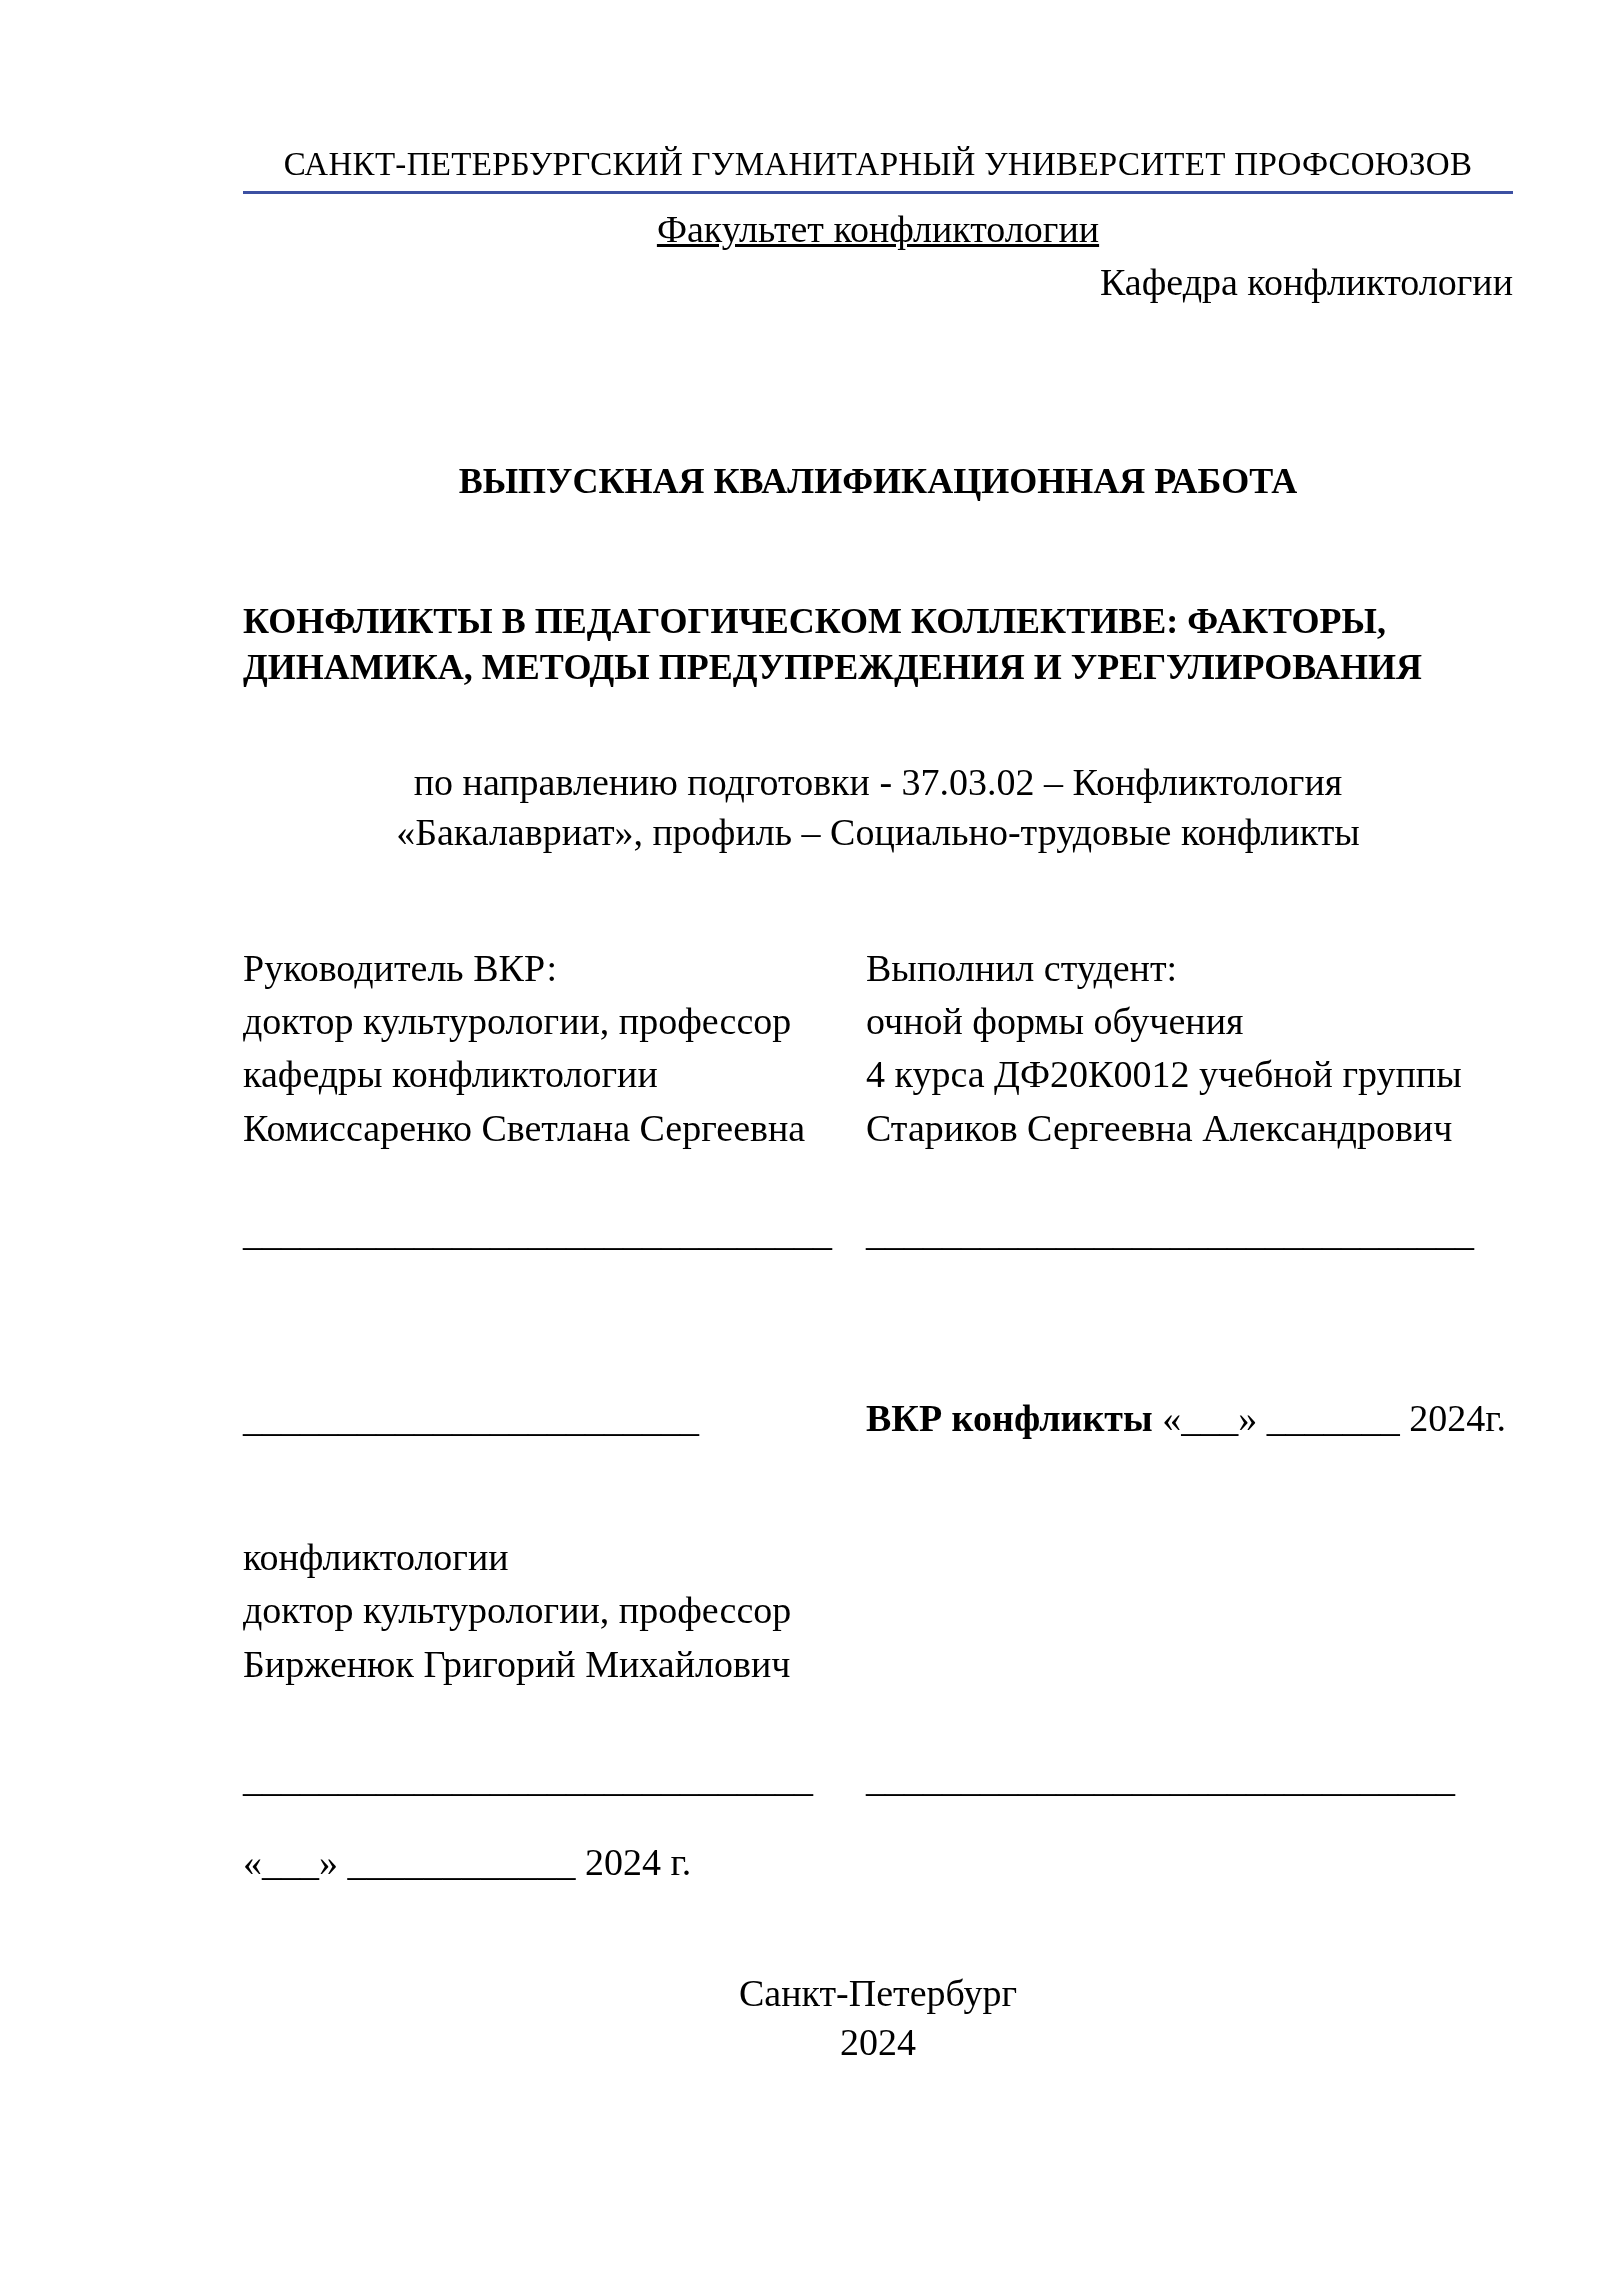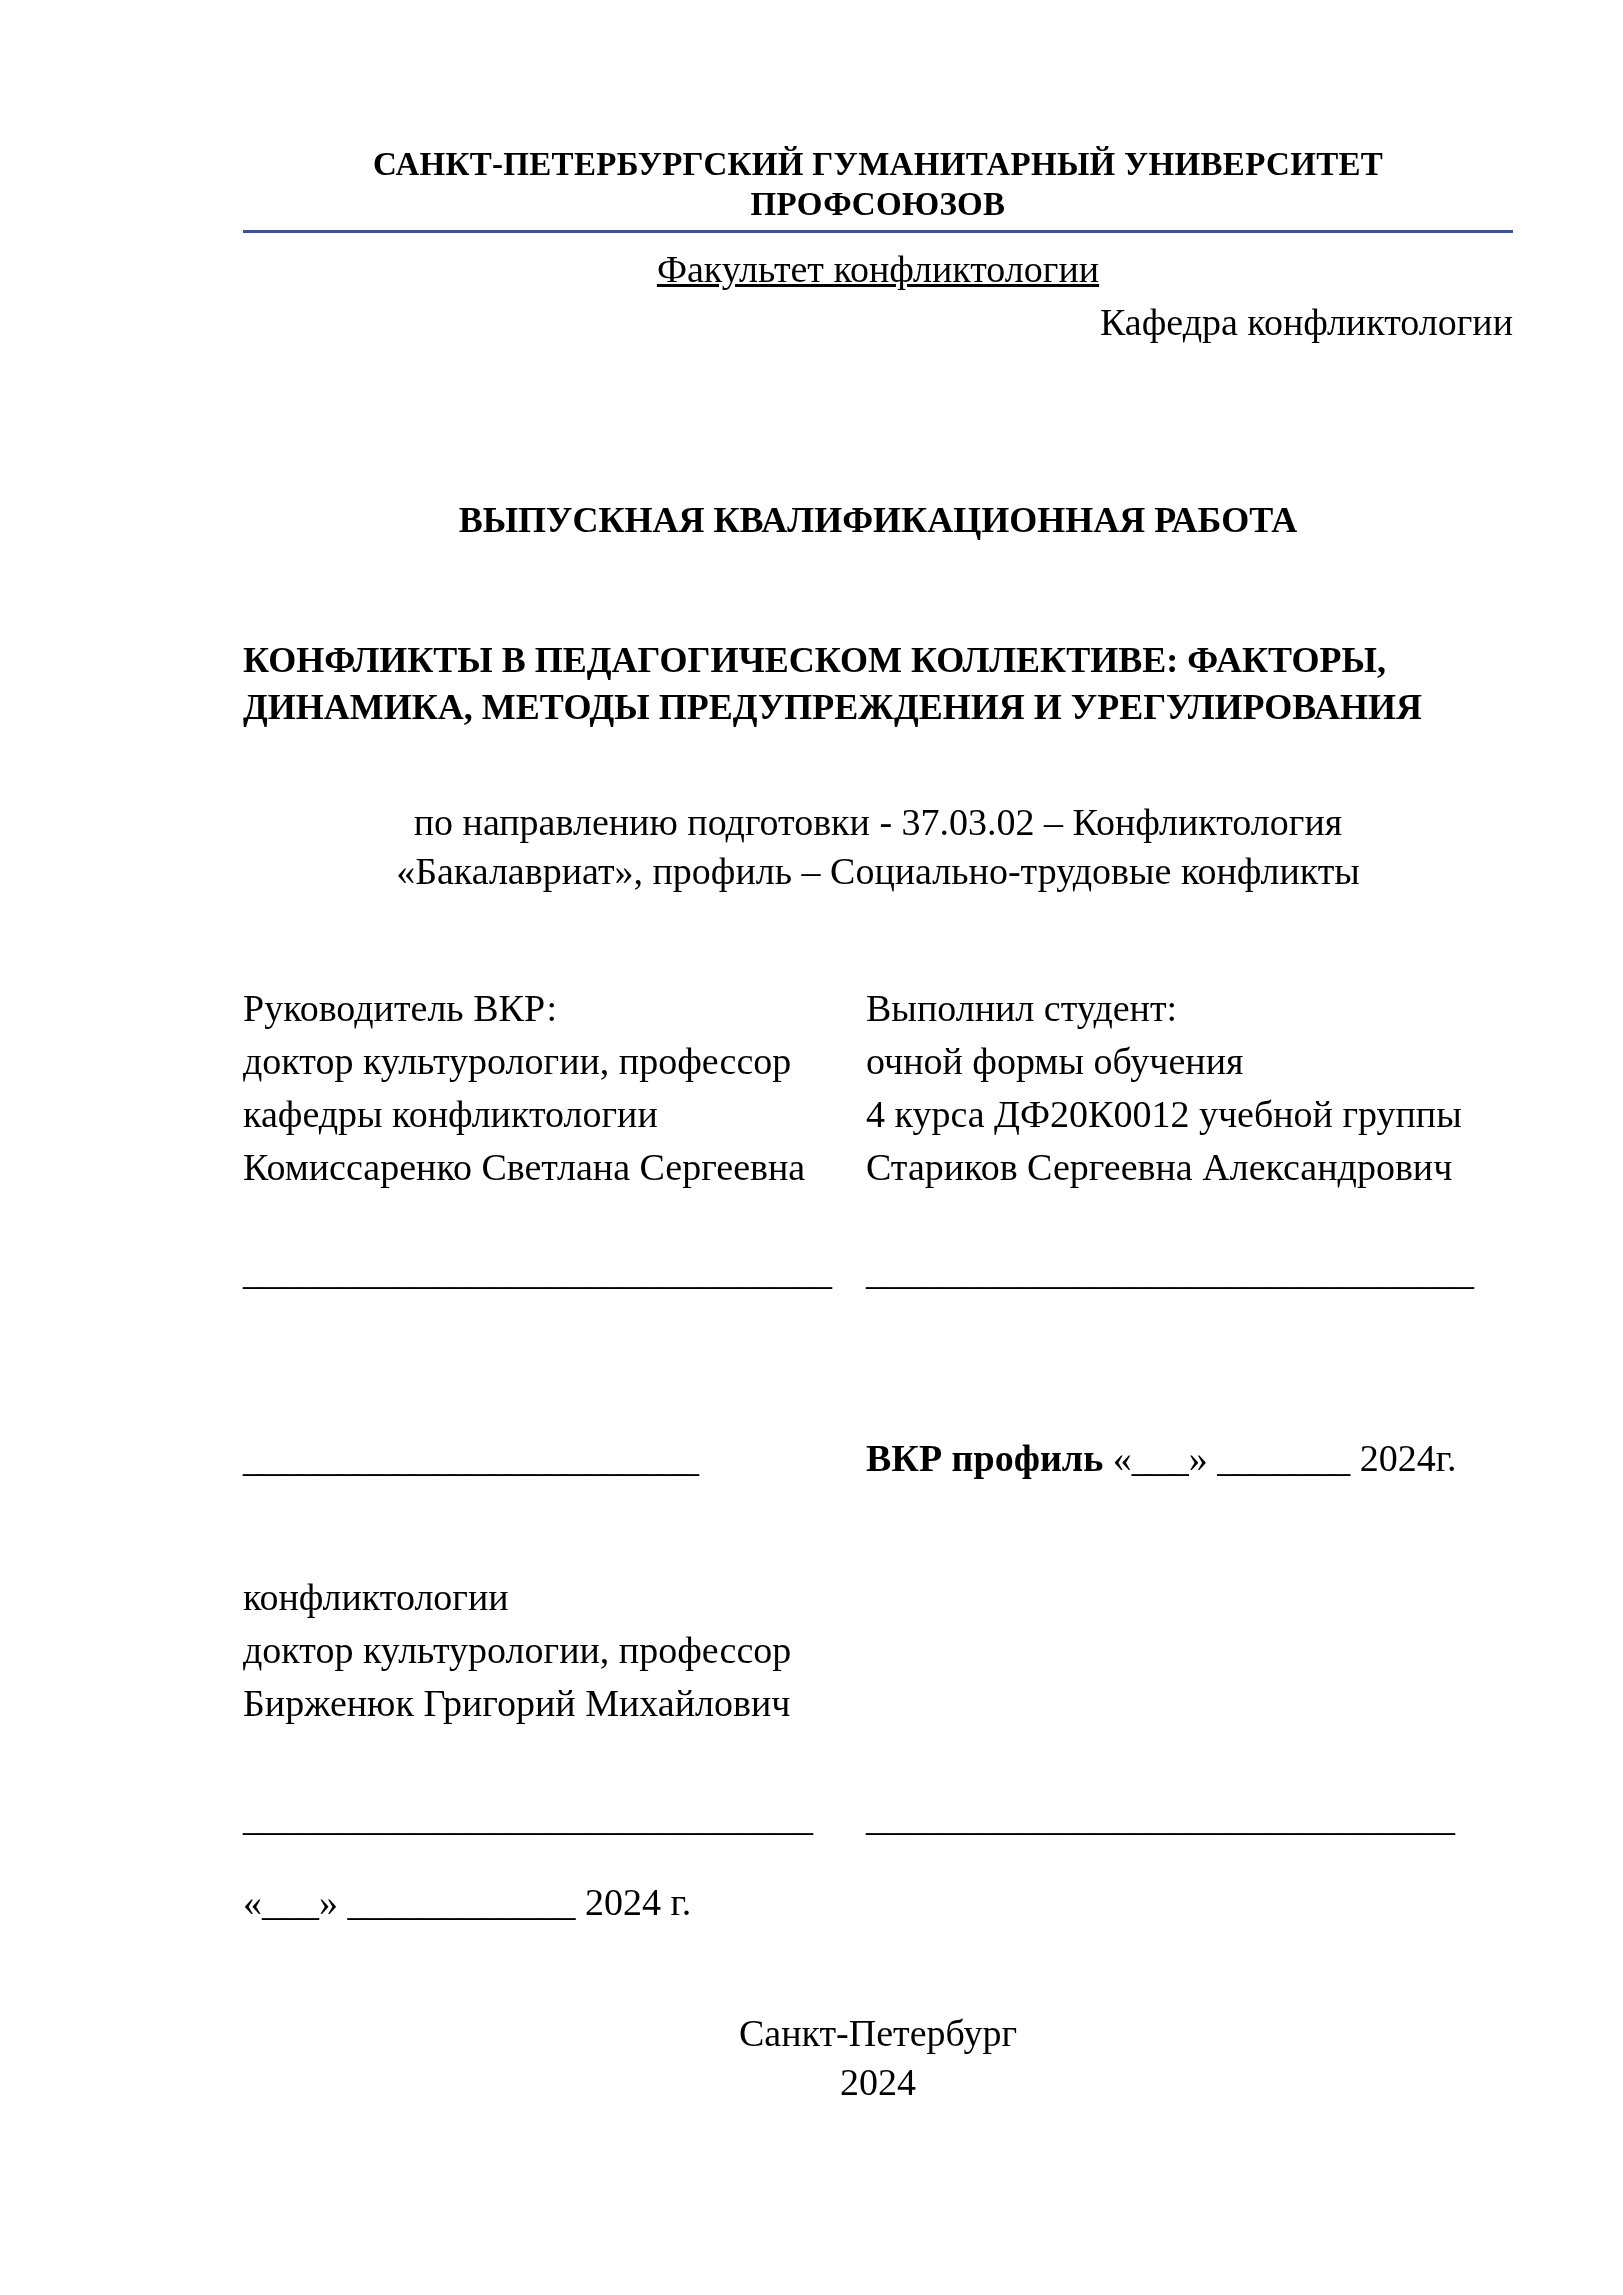--- a/index.html
+++ b/index.html
@@ -18,21 +18,21 @@
     position: relative;
     overflow: hidden;
   }
 
   .bold   { font-weight: bold; }
   .center { text-align: center; }
   .right  { text-align: right; }
 
   .univ {
     font-size: 33px;
-    font-weight: bold;
+    font-weight: normal;
     text-align: center;
     letter-spacing: 0.3px;
     line-height: 1.2;
   }
   .rule {
     border-bottom: 3.1px solid #3c50a2;
     margin-top: 6.3px;
   }
   .faculty { margin-top: 9.4px; text-decoration: underline; }
 
@@ -116,21 +116,21 @@
   </div>
 
   <div class="cols sig-row-1">
     <div class="col-left sig">_______________________________</div>
     <div class="col-right sig">________________________________</div>
   </div>
 
   <div class="cols defense-row">
     <div class="col-left sig">________________________</div>
     <div class="col-right">
-      <span class="bold">ВКР профиль</span>
+      <span class="bold">ВКР конфликты</span>
       <span>«___» _______ 2024г.</span>
     </div>
   </div>
 
   <div class="cols grade-row">
     <div class="col-left"></div>
   </div>
 
   <div class="cols people-block-2">
     <div class="col-left">

